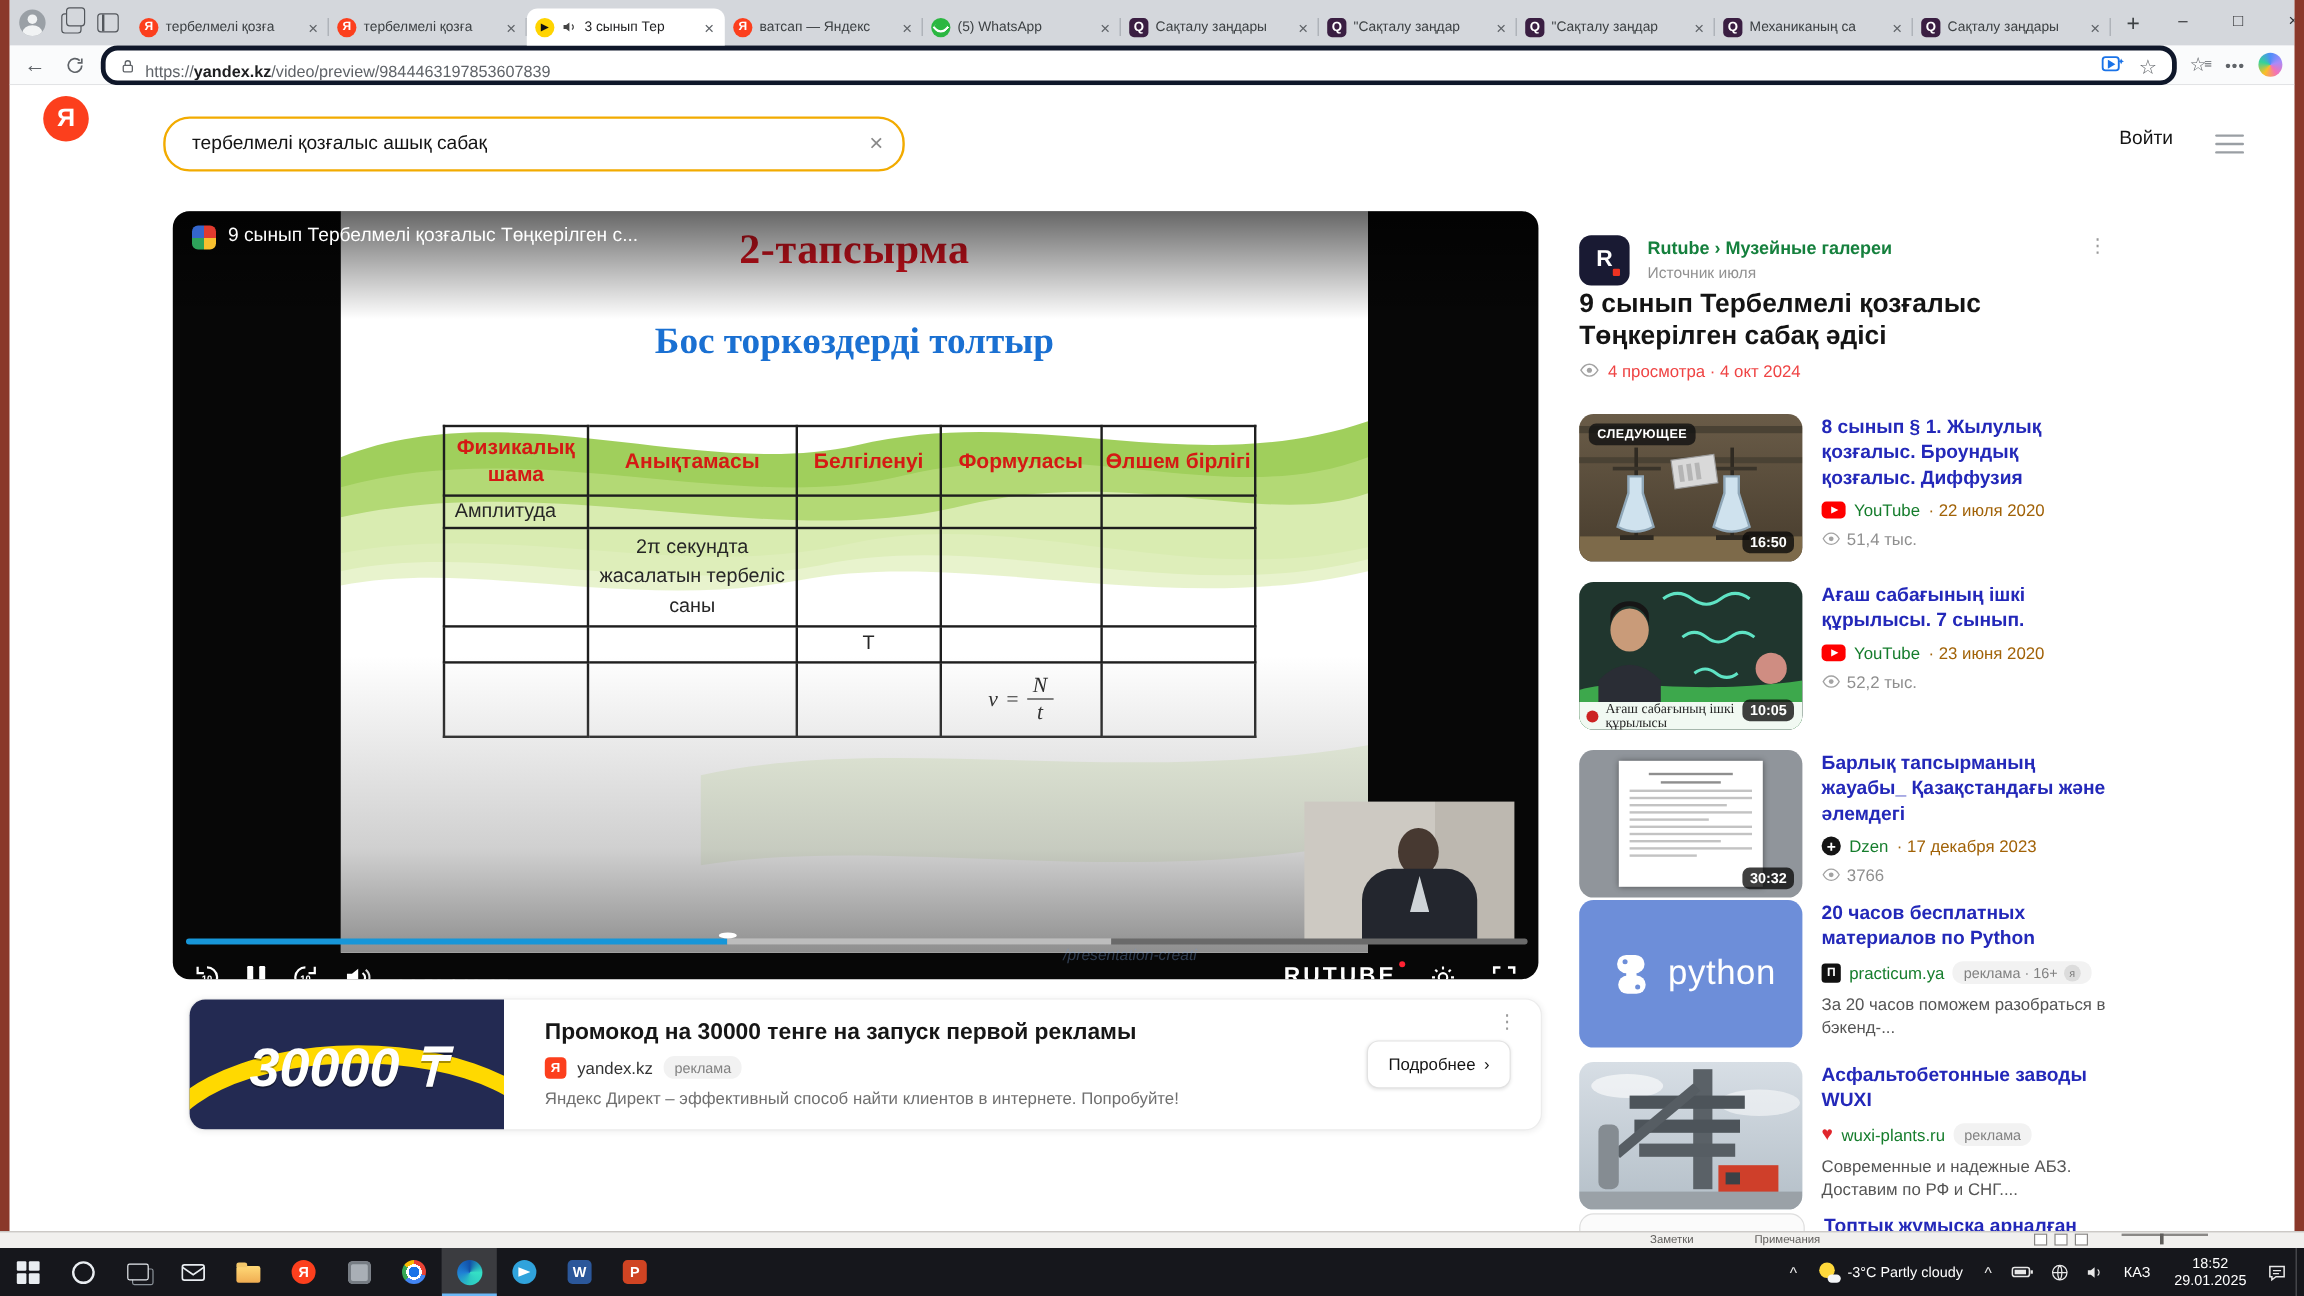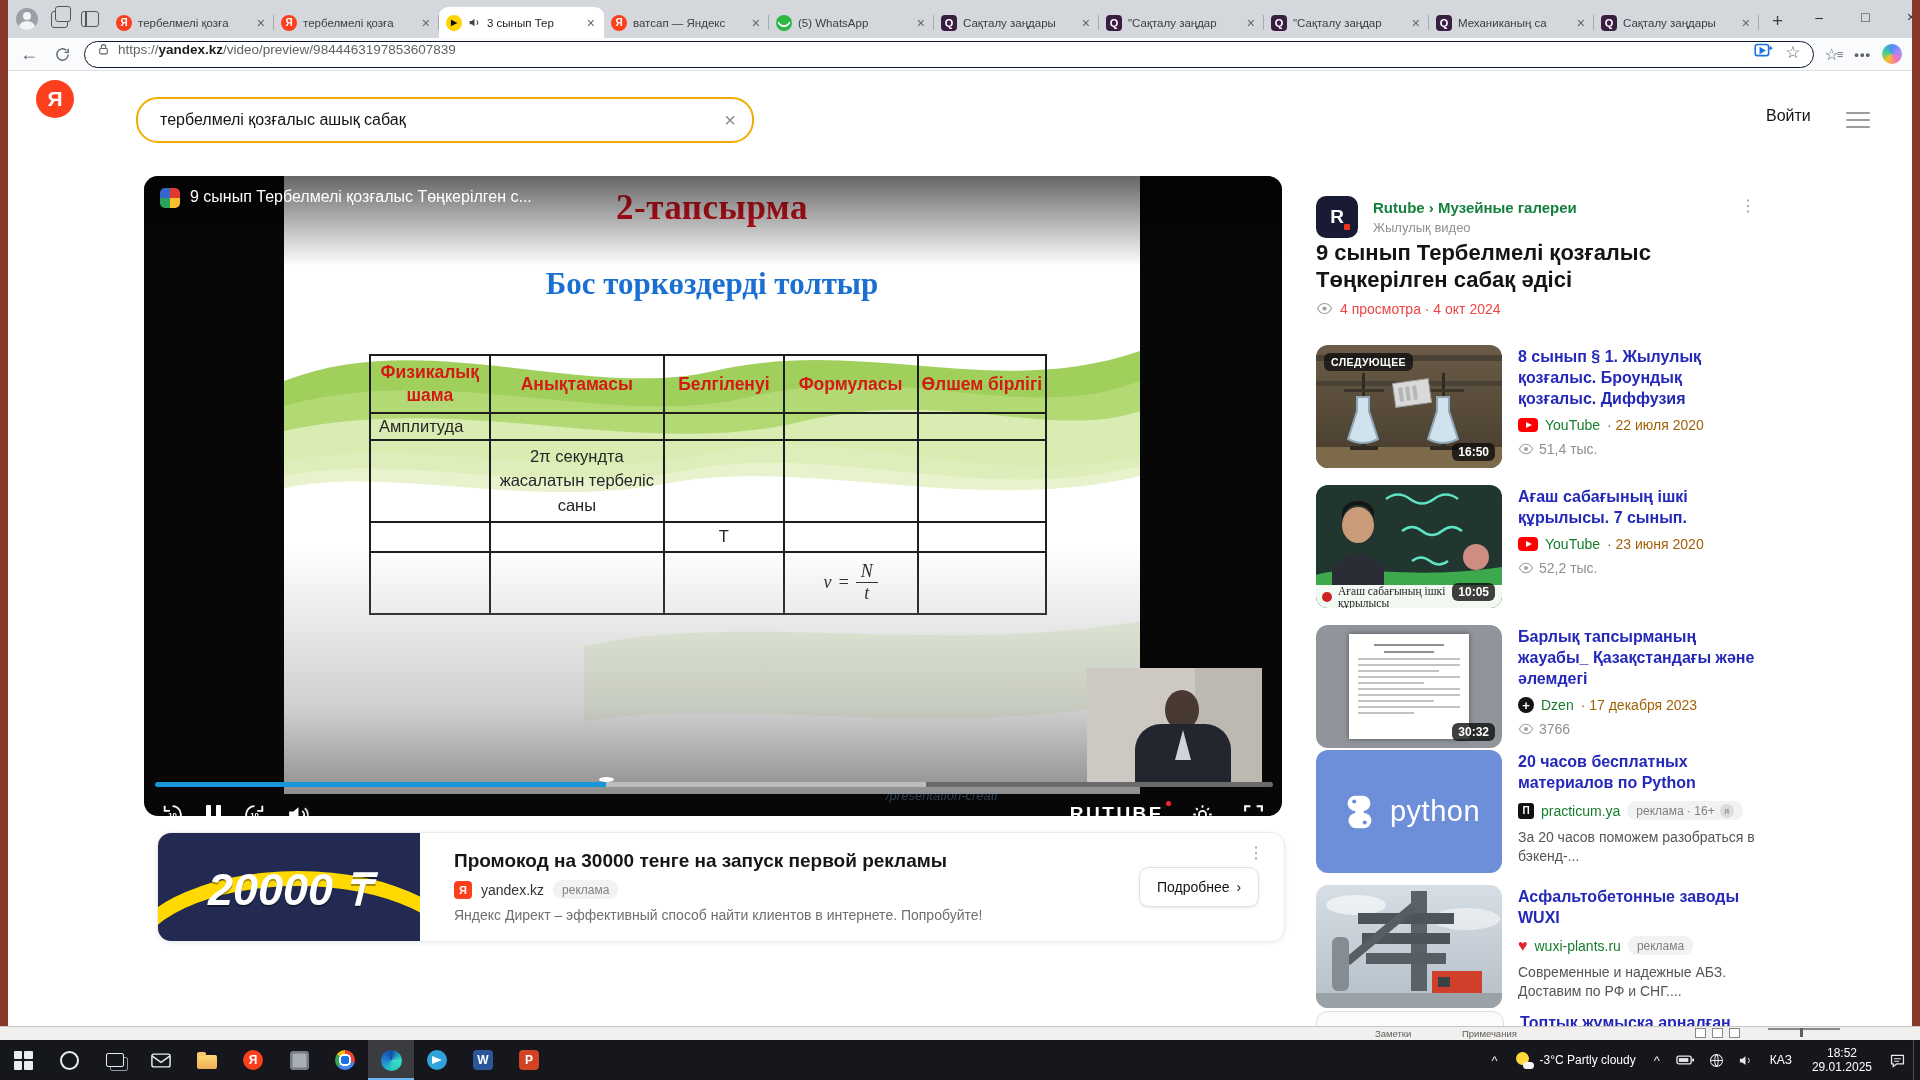--- a/index.html
+++ b/index.html
@@ -29,21 +29,21 @@
   .fv-q{background:#3a1e42;border-radius:4px;font-size:11px;}
   .fv-wa{background:#2bb741;}
   .fv-wa i{display:block;width:8px;height:8px;border-left:2.5px solid #fff;border-bottom:2.5px solid #fff;border-radius:0 0 0 7px;transform:rotate(-45deg);}
   .fv-play{background:#ffd400;color:#111;font-size:8px;}
   .spk{display:inline-flex;flex:none;}
   .newtab{font-size:19px;color:#3c4043;padding:0 13px 6px 13px;}
   .wincontrols{display:flex;align-self:flex-start;margin-left:auto;}
   .wincontrols span{width:46px;height:34px;display:flex;align-items:center;justify-content:center;font-size:14px;color:#303134;}
   #toolbar{height:32px;background:#fafbfc;display:flex;align-items:center;padding:0 10px;gap:11px;border-bottom:1px solid #e2e3e5;}
   .nav-ic{width:22px;height:22px;color:#5f6368;font-size:18px;display:flex;align-items:center;justify-content:center;flex:none;}
-  #urlpill{flex:1;height:25px;background:#fff;border:1px solid #0f172a;border-radius:14px;display:flex;align-items:flex-start;padding:0 12px;gap:8px;min-width:0;}
+  #urlpill{flex:1;height:25px;background:#fff;border:4px solid #0f172a;border-radius:14px;display:flex;align-items:flex-end;padding:0 12px;gap:8px;min-width:0;}
   .url{font-size:13.5px;color:#5f6368;white-space:nowrap;overflow:hidden;}
   .url b{color:#1d1e20;}
   .pill-right{margin-left:auto;display:flex;align-items:center;gap:12px;}
   .star{font-size:17px;color:#5f6368;}
   .favbar{display:flex;align-items:center;color:#5f6368;font-size:16px;letter-spacing:-2px;}
   .dots3{color:#5f6368;font-weight:bold;letter-spacing:1px;font-size:13px;}
   .copilot{width:20px;height:20px;border-radius:50%;flex:none;
     background:conic-gradient(#4f8df9,#a78bfa,#f472b6,#fbbf24,#34d399,#4f8df9);}
   
   #page{position:absolute;left:0;top:71px;width:1904px;height:955px;background:#fff;}
@@ -434,40 +434,40 @@
             <svg viewBox="0 0 24 24" fill="none" stroke="#fff" stroke-width="2">
                 <path d="M4 9V4h5M15 4h5v5M20 15v5h-5M9 20H4v-5"></path>
               </svg>
           </span>
         </span>
       </div>
     </div>
 
     <div id="adbanner" class="abs">
       <div class="ad-img">
-        <span class="ad-txt">20000 ₸</span>
+        <span class="ad-txt">30000 ₸</span>
       </div>
       <div class="ad-title">Промокод на 30000 тенге на запуск первой рекламы</div>
       <div class="ad-src">
         <span class="ya-sq">Я</span>
         <span class="ad-host">yandex.kz</span>
         <span class="pill">реклама</span>
       </div>
       <div class="ad-desc">Яндекс Директ – эффективный способ найти клиентов в интернете. Попробуйте!</div>
       <div class="ad-btn">
           <span>Подробнее</span>
           <span>›</span>
         </div>
       <span class="kebab ad-kebab">⋮</span>
     </div>
 
     <div id="sb-head" class="abs">
       <span class="sb-ava">R</span>
       <span class="sb-ch">Rutube › Музейные галереи</span>
-      <span class="sb-note">Жылулық видео</span>
+      <span class="sb-note">Источник июля</span>
       <span class="kebab sb-kebab">⋮</span>
       <div class="sb-title">9 сынып Тербелмелі қозғалыс Төңкерілген сабақ әдісі</div>
       <div class="sb-meta">
         <span class="eye">
           <svg width="17" height="17" viewBox="0 0 24 24">
               <path d="M12 5C6 5 2 12 2 12s4 7 10 7 10-7 10-7-4-7-10-7z" fill="none" stroke="currentColor" stroke-width="1.6"></path>
               <circle cx="12" cy="12" r="3" fill="currentColor"></circle>
             </svg>
         </span>
         <span>4 просмотра · 4 окт 2024</span>

